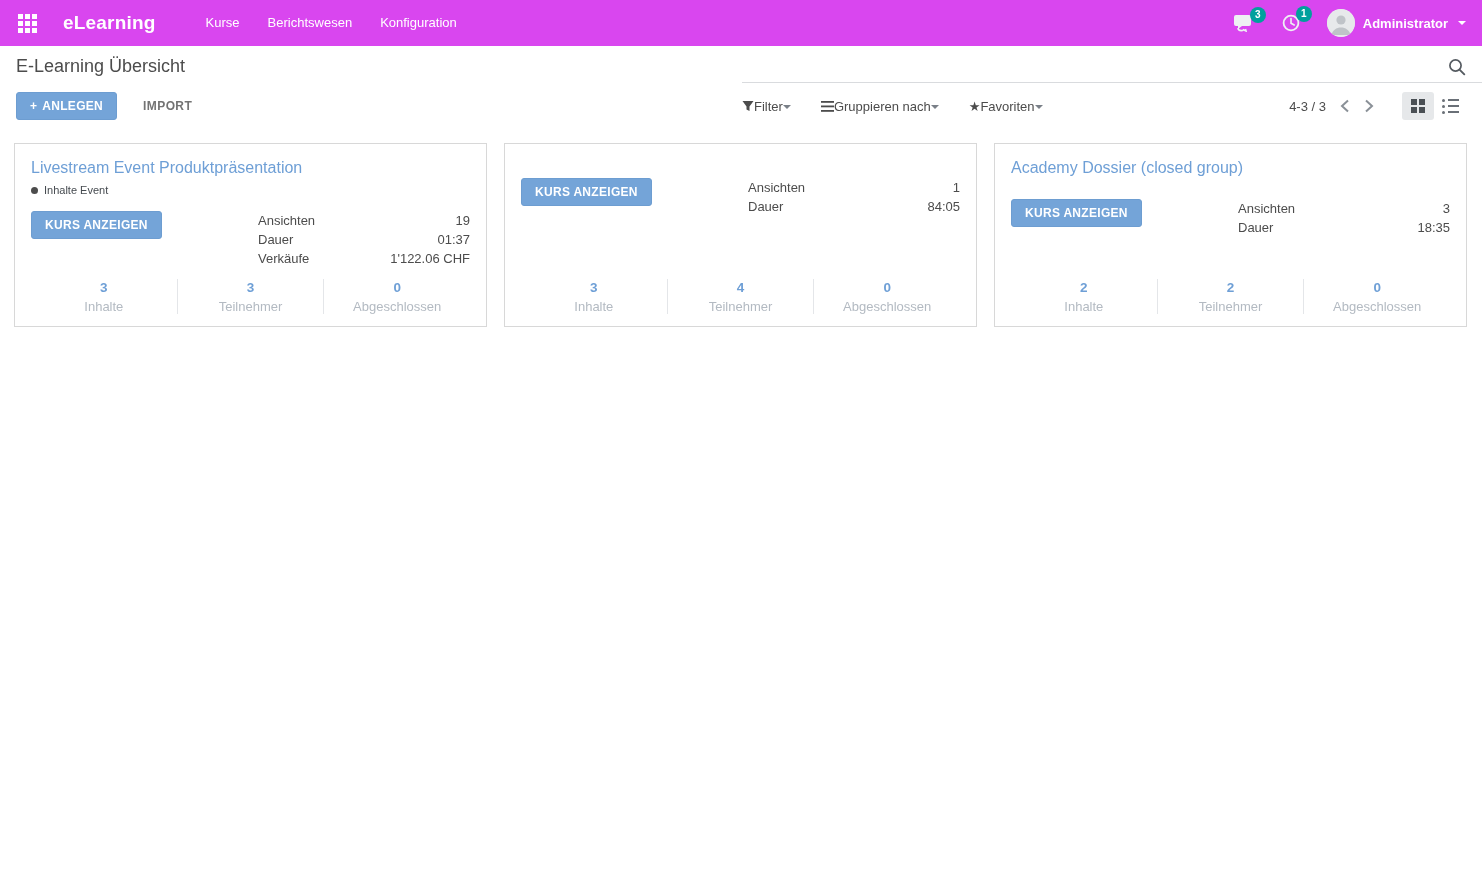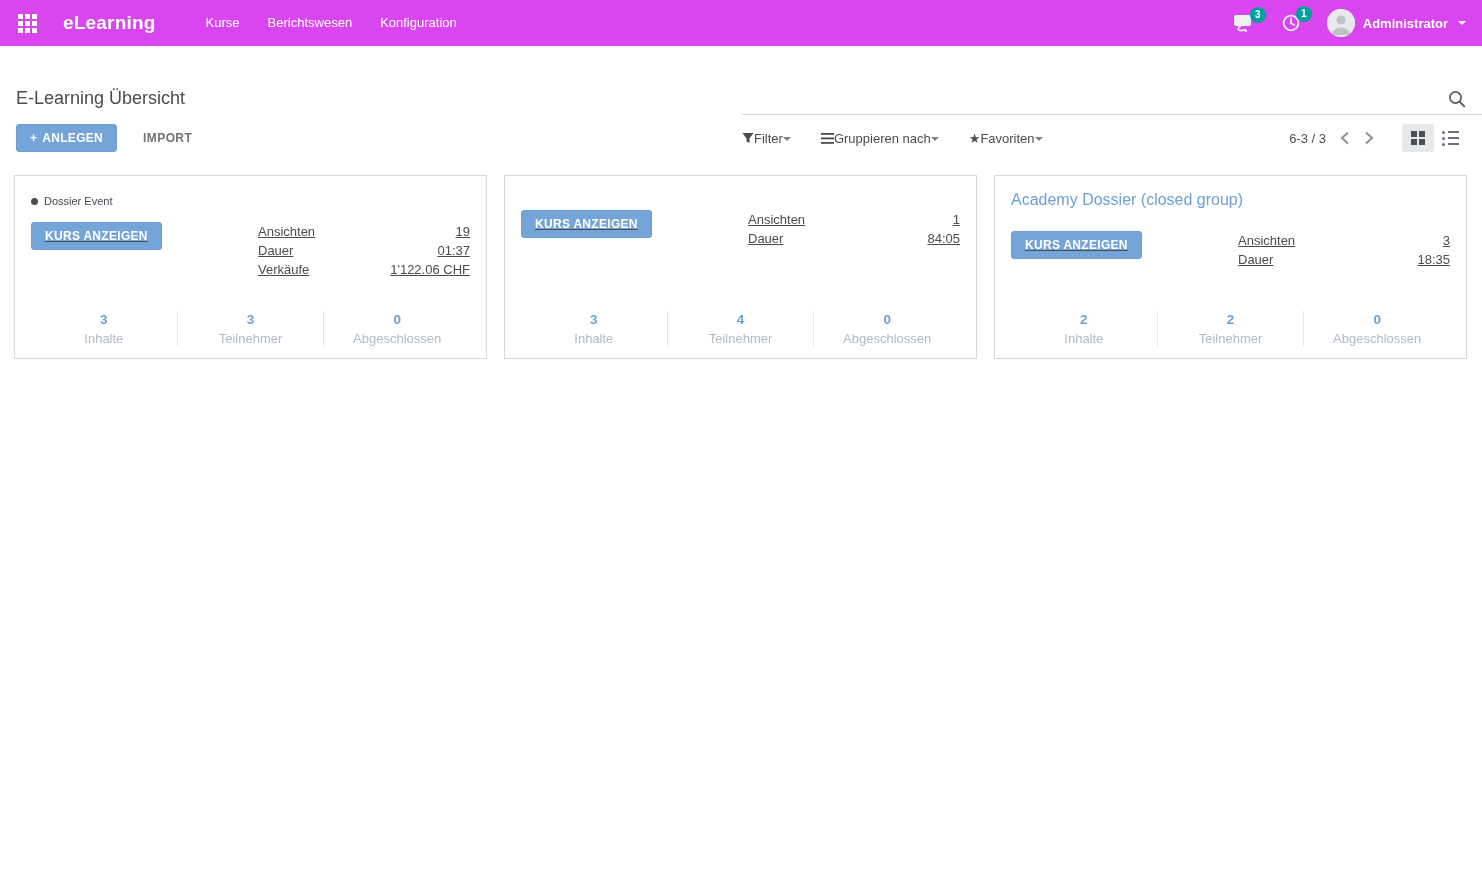--- a/index.html
+++ b/index.html
@@ -39,21 +39,21 @@
   }
   .user-name { font-size:13px; font-weight:bold; }
   .caret-down {
     width:0; height:0; display:inline-block;
     border-left:4px solid transparent; border-right:4px solid transparent;
     border-top:4px solid #fff; margin-left:2px;
   }
 
   
   .cp-row1 { display:flex; align-items:flex-end; padding:10px 0 0 16px; }
-  .page-title { font-size:18px; color:#4c4c4c; padding-bottom:6px;margin-top:32px; }
+  .page-title { font-size:18px; color:#4c4c4c; padding-bottom:6px; }
   .search-area {
     flex:0 0 740px; margin-left:auto; position:relative;
     border-bottom:1px solid #d9dbde; padding-bottom:1px;
   }
   .search-input {
     width:calc(100% - 44px); border:none; outline:none;
     border-bottom:2px solid #5e666f; font-size:14px;
     font-family:"Liberation Sans", sans-serif;
     padding:6px 2px 4px 4px; color:#4c4c4c;
   }
@@ -98,21 +98,21 @@
   
   .kanban { display:flex; gap:17px; padding:24px 15px 0 14px; }
   .card {
     flex:1; border:1px solid #d8d8d8; background:#fff;
     min-height:184px; padding:13px 16px 6px 16px;
     display:flex; flex-direction:column;
   }
   .card-title { font-size:16px; color:#6e9fd6; cursor:pointer; line-height:21px; }
   .card-tag { display:flex; align-items:center; gap:6px; margin-top:6px; font-size:11px; color:#454a4f; }
   .tag-dot { width:7px; height:7px; border-radius:50%; background:#4c4c4c; }
-  .card-body { display:flex; align-items:flex-start; margin-top:15px;text-decoration:underline; }
+  .card-body { display:flex; align-items:flex-start; margin-top:15px; }
   .card-body.roomy { margin-top:21px; }
   .card-stats { margin-left:auto; width:212px; font-size:13px; color:#4c4c4c; }
   .stat-row { display:flex; justify-content:space-between; line-height:19px; }
   .card-footer { margin-top:auto; display:flex; text-align:center; padding:7px 0 6px; }
   .foot-cell { flex:1; cursor:pointer; }
   .foot-cell + .foot-cell { border-left:1px solid #e4e6e9; }
   .foot-num { color:#6e9fd6; font-size:13.5px; font-weight:bold; line-height:17px; }
   .foot-label { color:#b3bac2; font-size:13px; margin-top:3px; }
 
   svg { display:block; }
@@ -214,21 +214,21 @@
         <span>Gruppieren nach</span>
         <span class="caret-g"></span>
       </div>
       <div class="dropdown">
         <span class="star-glyph">★</span>
         <span>Favoriten</span>
         <span class="caret-g"></span>
       </div>
 
       <div class="pager-group">
-        <span class="pager-text">6-3 / 3</span>
+        <span class="pager-text">4-3 / 3</span>
         <span class="chev">
           <svg width="10" height="14" viewBox="0 0 10 14">
               <polyline points="8,1.5 2,7 8,12.5" fill="none" stroke="#8a9097" stroke-width="2"></polyline>
             </svg>
         </span>
         <span class="chev">
           <svg width="10" height="14" viewBox="0 0 10 14">
               <polyline points="2,1.5 8,7 2,12.5" fill="none" stroke="#8a9097" stroke-width="2"></polyline>
             </svg>
         </span>
@@ -258,23 +258,24 @@
             </span>
           </div>
         </div>
       </div>
     </div>
   </div>
 
   <div class="kanban">
 
     <div class="card">
+      <div class="card-title">Livestream Event Produktpräsentation</div>
       <div class="card-tag">
         <span class="tag-dot"></span>
-        <span>Dossier Event</span>
+        <span>Inhalte Event</span>
       </div>
       <div class="card-body">
         <button class="btn-primary">KURS ANZEIGEN</button>
         <div class="card-stats">
           <div class="stat-row">
             <span>Ansichten</span>
             <span>19</span>
           </div>
           <div class="stat-row">
             <span>Dauer</span>

